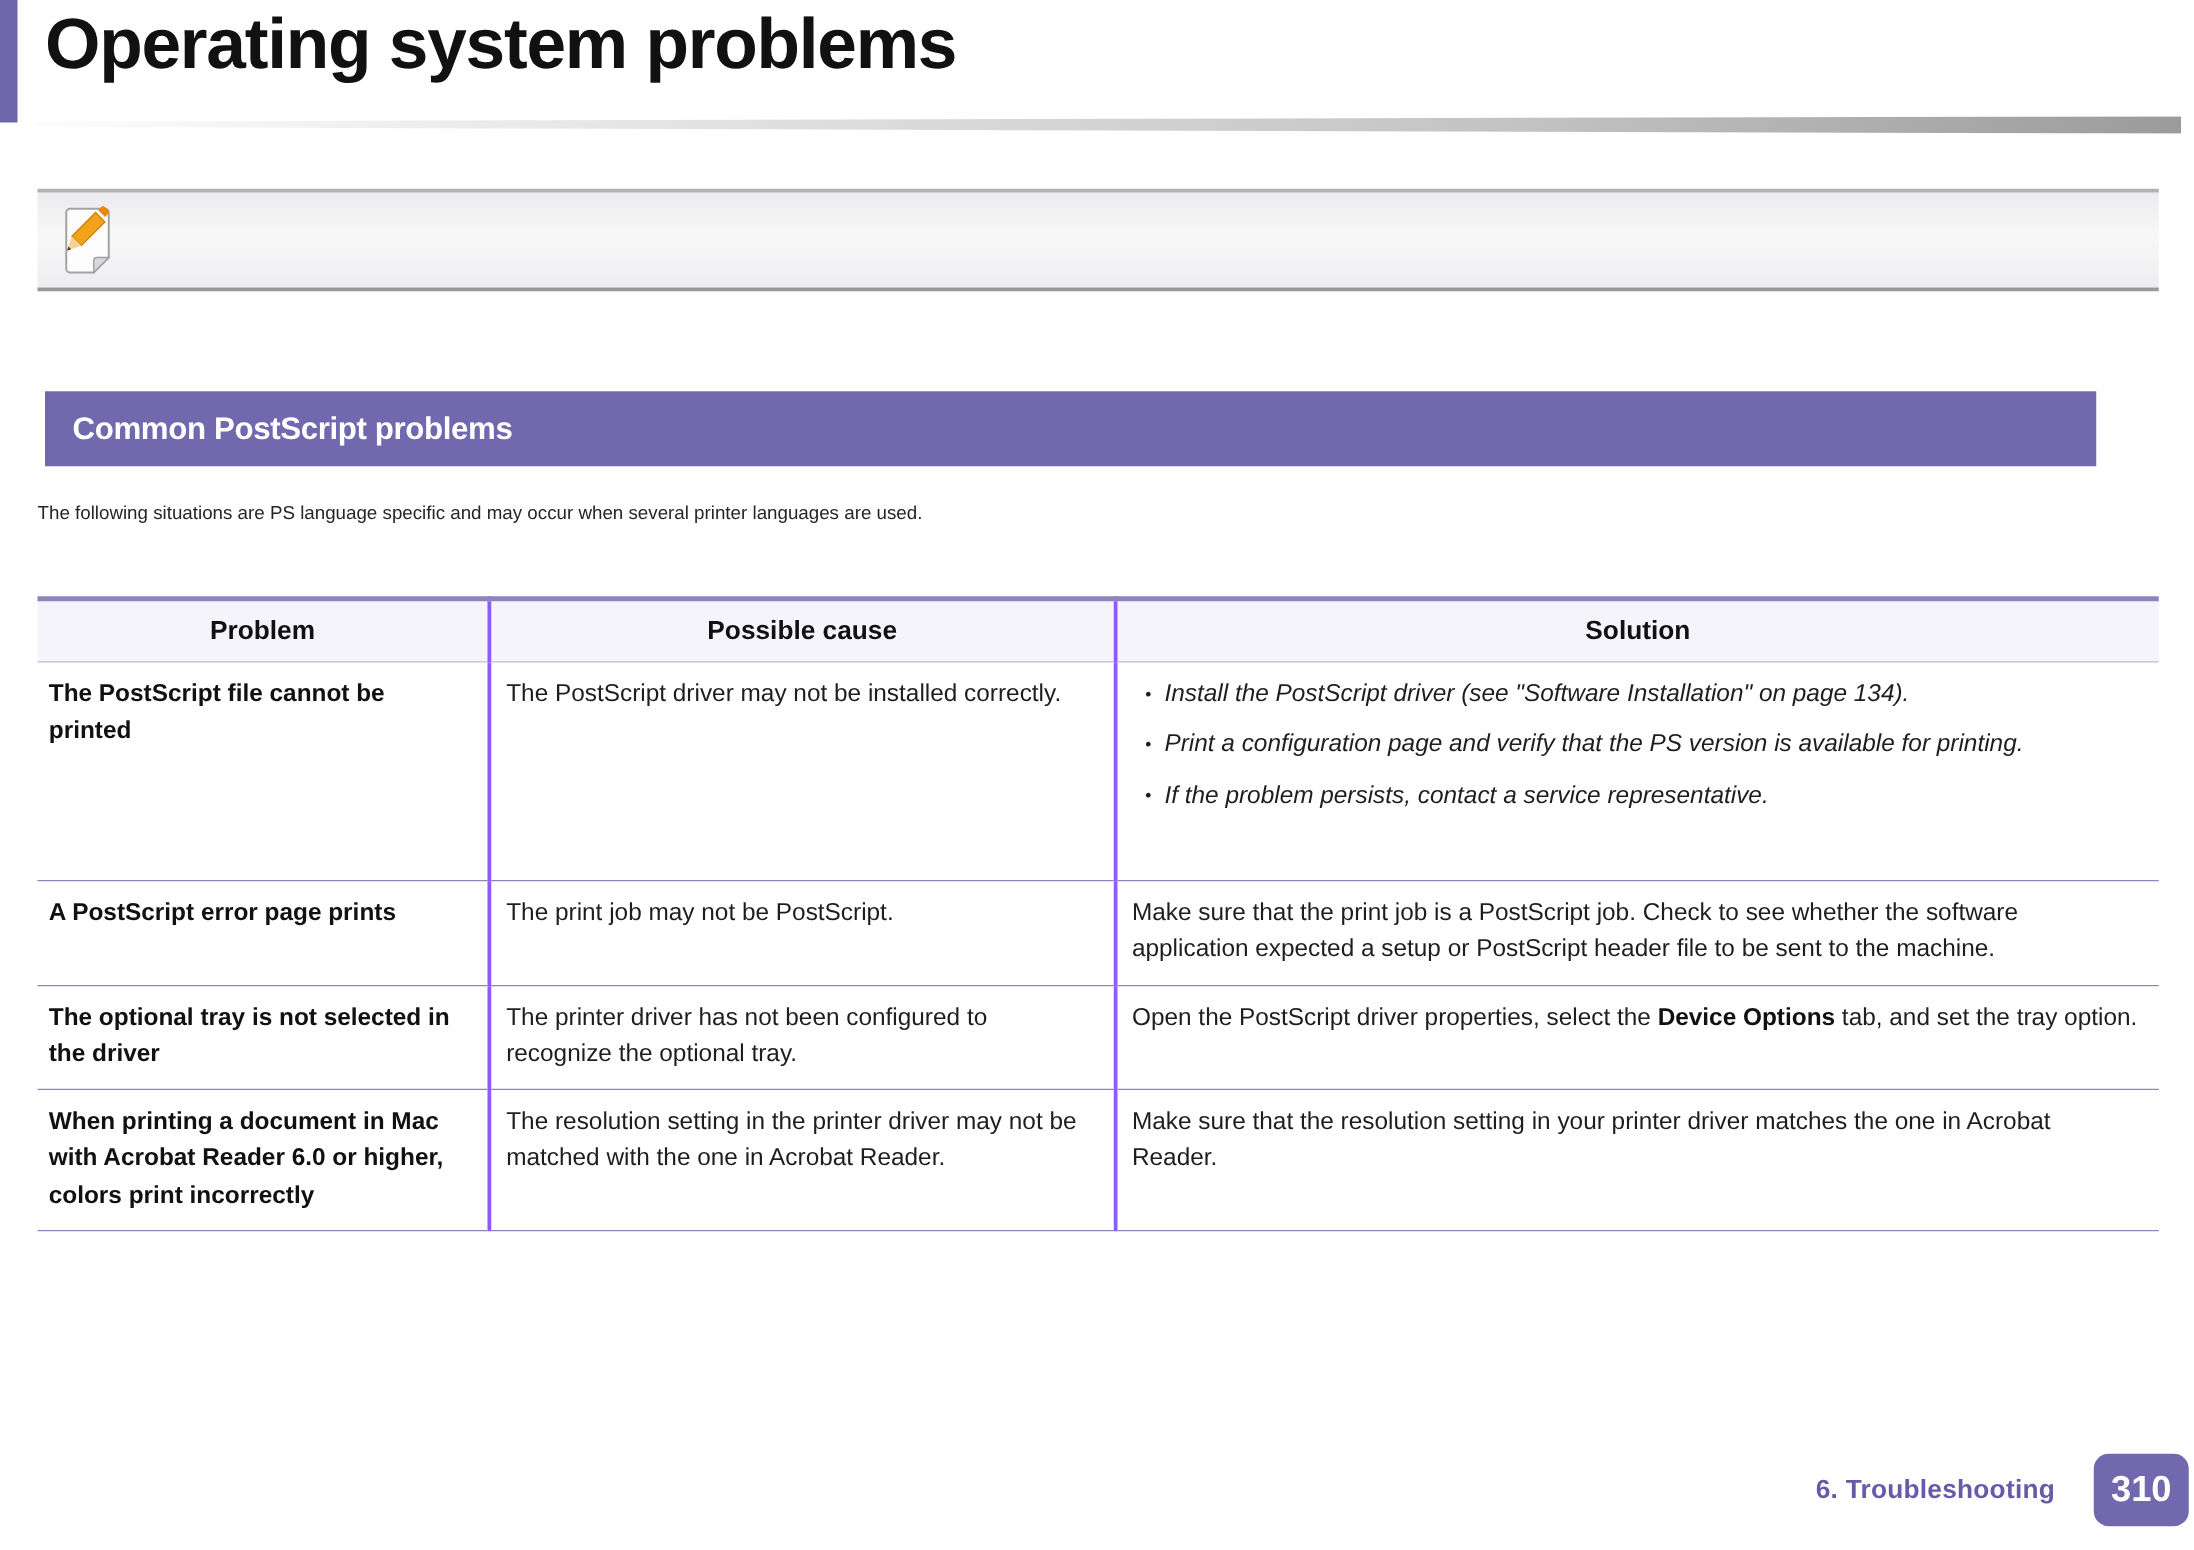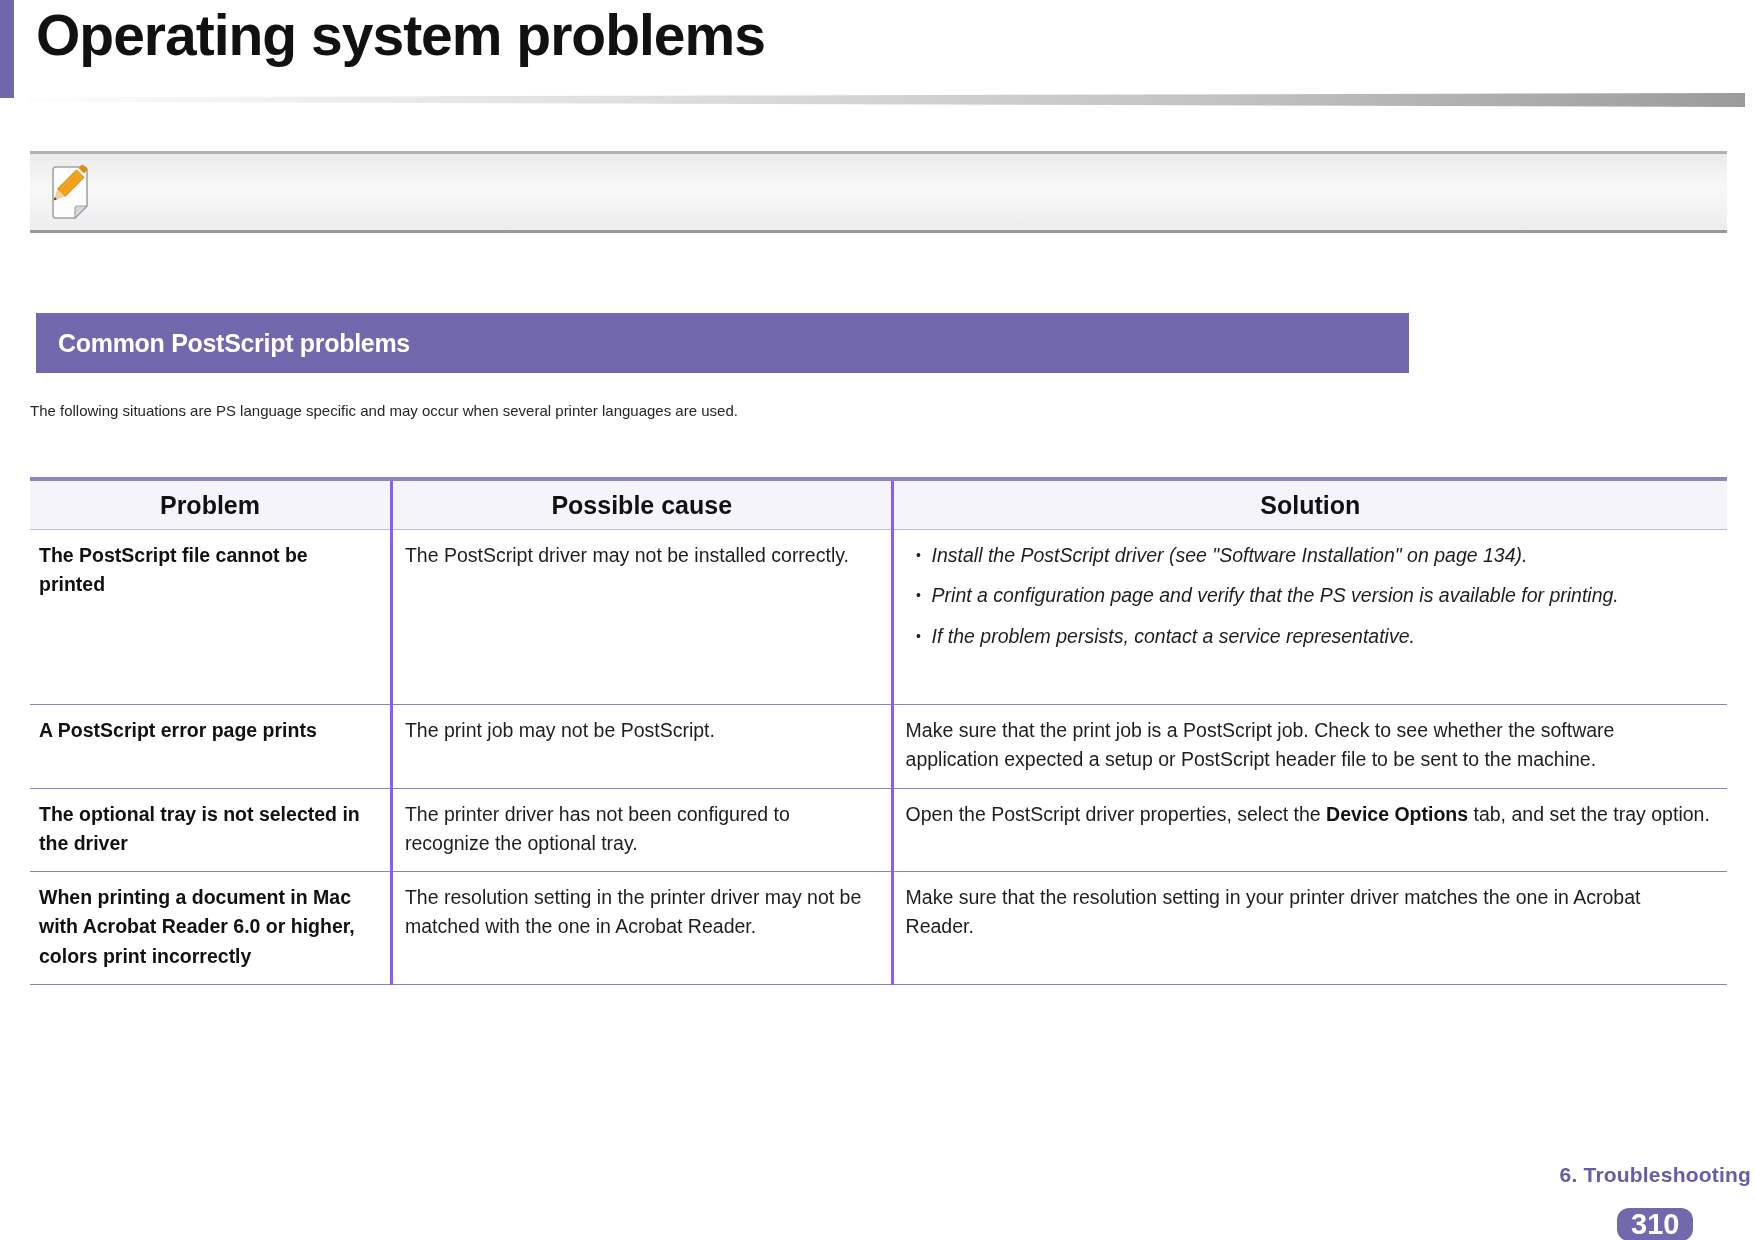--- a/index.html
+++ b/index.html
@@ -23,56 +23,56 @@
   .note-box{
     position:absolute;left:30px;top:151px;width:1697px;height:82px;
     background:linear-gradient(to bottom,#ebebed 0%,#f8f8f9 45%,#ededef 100%);
     border-top:3px solid #b1b1b3;border-bottom:3px solid #99999b;
     display:flex;align-items:center;box-sizing:border-box;padding-left:18px;
   }
   .note-icon{width:46px;height:56px;flex:0 0 auto;margin-right:22px;}
   .note-text{font-size:19.5px;color:#2b2b2b;}
   
   .section-banner{
-    position:absolute;left:36px;top:313px;width:1373px;height:60px;
+    position:absolute;left:36px;top:313px;width:1641px;height:60px;
     background:#7168ae;box-sizing:border-box;
     display:flex;align-items:center;padding-left:22px;
   }
   .section-heading{font-size:25px;font-weight:bold;color:#ffffff;letter-spacing:-0.3px;}
   .section-intro{position:absolute;left:30px;top:402px;width:1690px;font-size:15px;color:#262626;}
   
   .ps-table{
     position:absolute;left:30px;top:477px;width:1697px;
     border-collapse:collapse;table-layout:fixed;
     border-top:4px solid #8c84bc;border-bottom:1px solid #8c84bc;
   }
   .ps-table col.c1{width:21.3%;}
   .ps-table col.c2{width:29.5%;}
   .ps-table col.c3{width:49.2%;}
   .ps-table th{
-    background:#f5f4fa;font-size:25px;font-weight:bold;color:#111;
+    background:#f5f4fa;font-size:21px;font-weight:bold;color:#111;
     text-align:center;height:46px;border-bottom:1px solid #c2bed9;
   }
   .ps-table th + th, .ps-table td + td{border-left:3px solid #8b5cf6;}
   .ps-table tr + tr td{border-top:1px solid #8c84bc;}
   .ps-table td{
     vertical-align:top;font-size:19.5px;line-height:1.5;color:#1e1e1e;
     padding:11px 14px 13px 12px;
   }
   .ps-table td.problem{font-weight:bold;color:#111;padding-left:9px;}
   .row-tall td{height:150px;}
   .bullet{display:flex;margin-bottom:11px;}
   .bullet:last-child{margin-bottom:16px;}
   .bullet::before{content:"•";flex:0 0 26px;text-align:center;font-size:14px;line-height:29px;color:#1e1e1e;}
   .bullet .btext{flex:1;font-style:italic;}
   .bold-inline{font-weight:bold;color:#111;}
   
   .footer{
     position:absolute;right:4px;top:1163px;height:58px;
-    display:flex;align-items:center;gap:21px;flex-direction:column;
+    display:flex;align-items:center;gap:31px;
   }
   .footer-chapter{font-size:21px;font-weight:bold;color:#655ca7;letter-spacing:0.2px;}
   .page-badge{
     width:76px;height:58px;background:#7168ae;border-radius:12px;
     display:flex;align-items:center;justify-content:center;
     font-size:29px;font-weight:bold;color:#ffffff;
   }
 </style>
 </head>
 <body>

